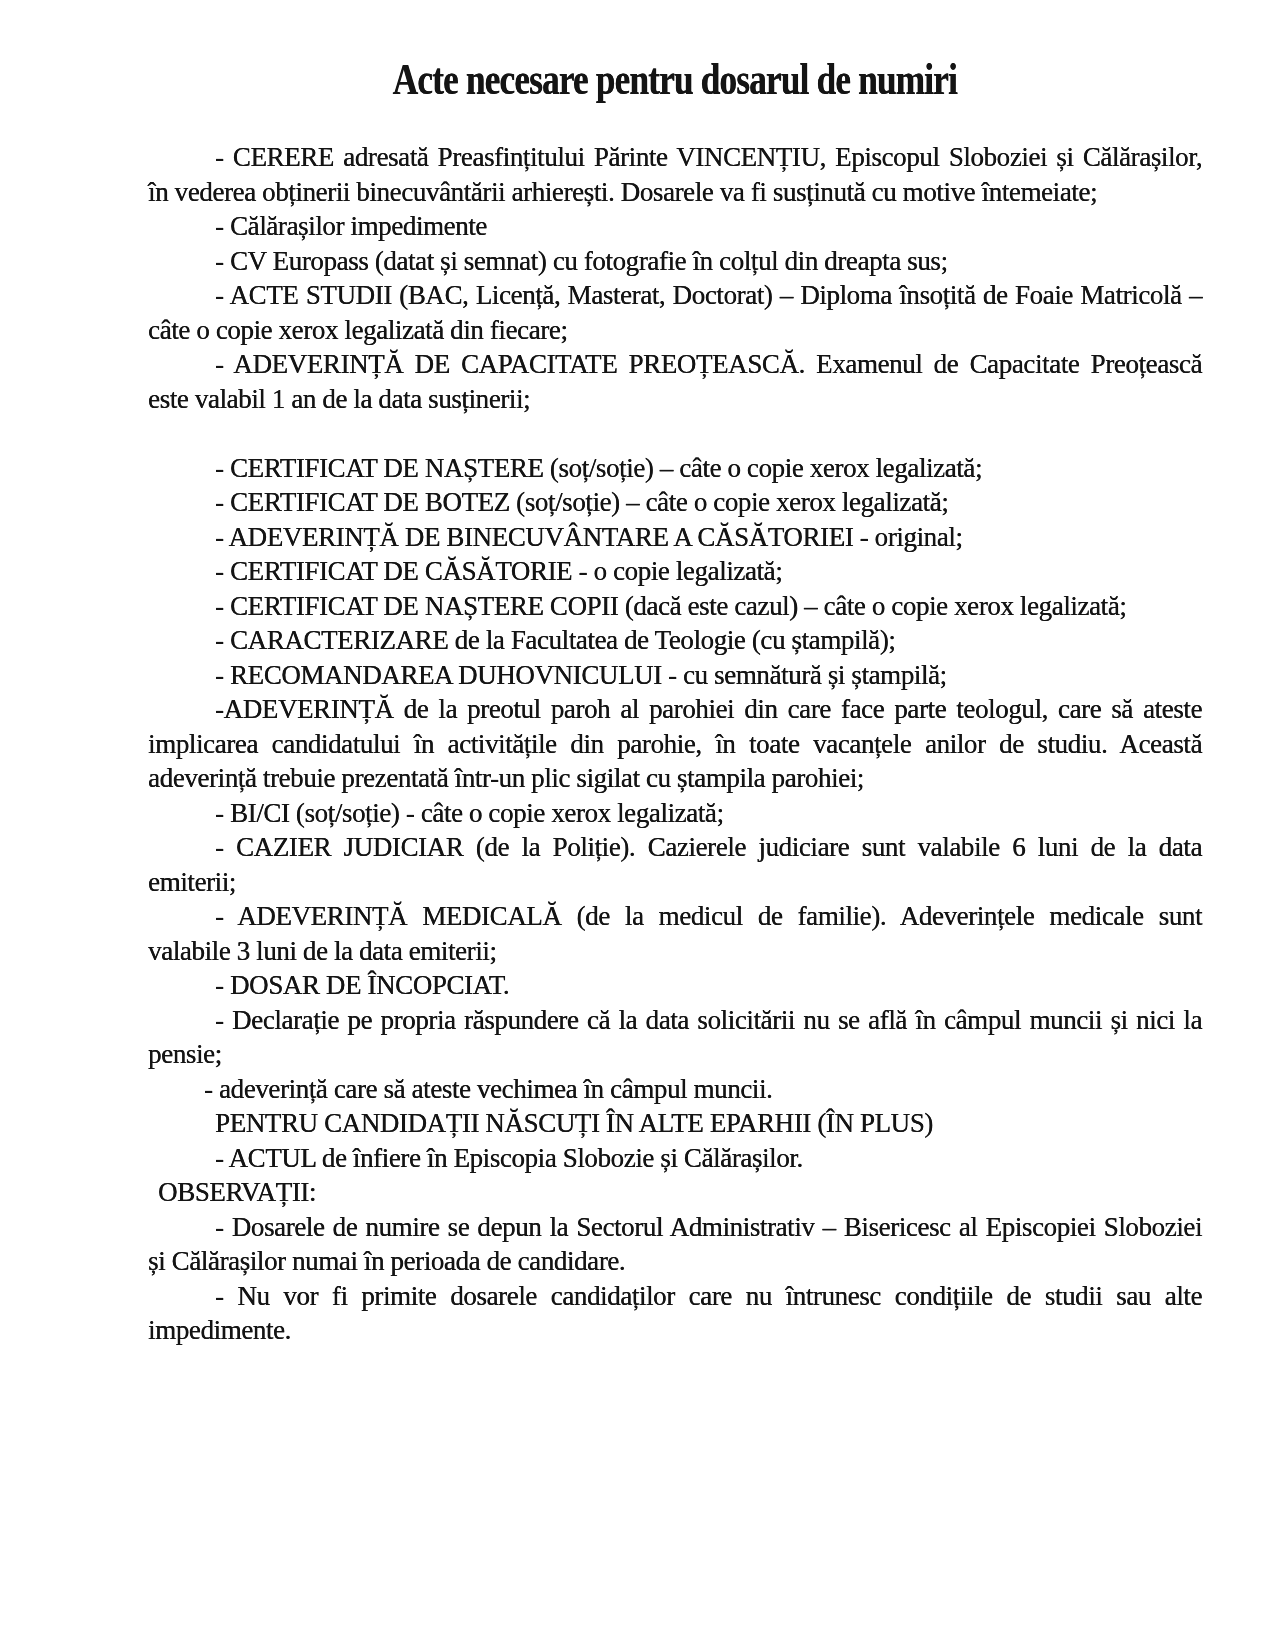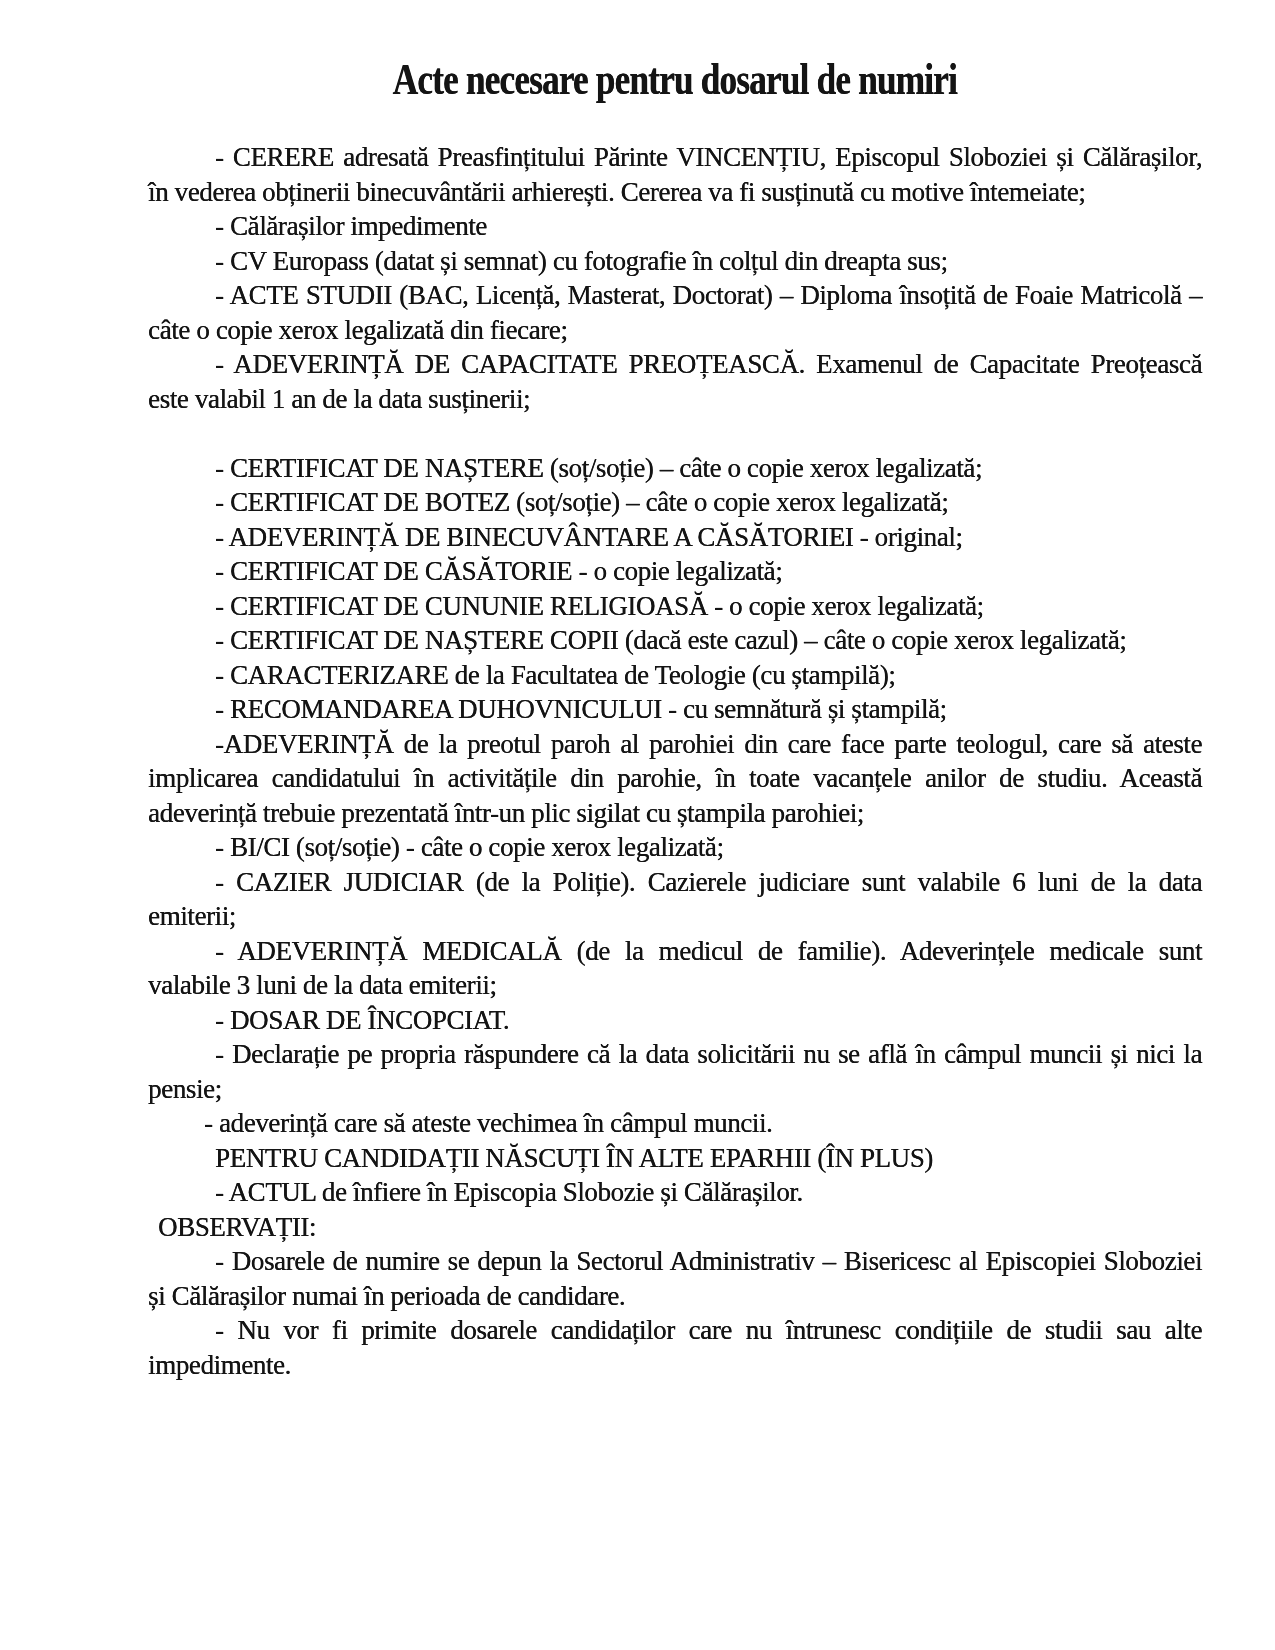--- a/index.html
+++ b/index.html
@@ -45,33 +45,32 @@
   .indent-tiny  { text-indent: 10px; }
   .blank-line   { height: 34.5px; }
 </style>
 </head>
 <body>
 
 <div class="page">
 
   <h1 class="doc-title"><span class="stretch">Acte necesare pentru dosarul de numiri</span></h1>
 
-  <p class="para">- CERERE adresată Preasfințitului Părinte VINCENȚIU, Episcopul Sloboziei și Călărașilor, în vederea obținerii binecuvântării arhierești. Cererea va fi susținută cu motive întemeiate;</p>
+  <p class="para">- CERERE adresată Preasfințitului Părinte VINCENȚIU, Episcopul Sloboziei și Călărașilor, în vederea obținerii binecuvântării arhierești. Dosarele va fi susținută cu motive întemeiate;</p>
   <p class="para">- Călărașilor impedimente</p>
   <p class="para">- CV Europass (datat și semnat) cu fotografie în colțul din dreapta sus;</p>
   <p class="para">- ACTE STUDII (BAC, Licență, Masterat, Doctorat) – Diploma însoțită de Foaie Matricolă – câte o copie xerox legalizată din fiecare;</p>
   <p class="para">- ADEVERINȚĂ DE CAPACITATE PREOȚEASCĂ. Examenul de Capacitate Preoțească este valabil 1 an de la data susținerii;</p>
 
   <div class="blank-line"></div>
 
   <p class="para">- CERTIFICAT DE NAȘTERE (soț/soție) – câte o copie xerox legalizată;</p>
   <p class="para">- CERTIFICAT DE BOTEZ (soț/soție) – câte o copie xerox legalizată;</p>
   <p class="para">- ADEVERINȚĂ DE BINECUVÂNTARE A CĂSĂTORIEI - original;</p>
   <p class="para">- CERTIFICAT DE CĂSĂTORIE - o copie legalizată;</p>
-  <p class="para">- CERTIFICAT DE CUNUNIE RELIGIOASĂ - o copie xerox legalizată;</p>
   <p class="para">- CERTIFICAT DE NAȘTERE COPII (dacă este cazul) – câte o copie xerox legalizată;</p>
   <p class="para">- CARACTERIZARE de la Facultatea de Teologie (cu ștampilă);</p>
   <p class="para">- RECOMANDAREA DUHOVNICULUI - cu semnătură și ștampilă;</p>
   <p class="para">-ADEVERINȚĂ de la preotul paroh al parohiei din care face parte teologul, care să ateste implicarea candidatului în activitățile din parohie, în toate vacanțele anilor de studiu. Această adeverință trebuie prezentată într-un plic sigilat cu ștampila parohiei;</p>
   <p class="para">- BI/CI (soț/soție) - câte o copie xerox legalizată;</p>
   <p class="para">- CAZIER JUDICIAR (de la Poliție). Cazierele judiciare sunt valabile 6 luni de la data emiterii;</p>
   <p class="para">- ADEVERINȚĂ MEDICALĂ (de la medicul de familie). Adeverințele medicale sunt valabile 3 luni de la data emiterii;</p>
   <p class="para">- DOSAR DE ÎNCOPCIAT.</p>
   <p class="para">- Declarație pe propria răspundere că la data solicitării nu se află în câmpul muncii și nici la pensie;</p>
   <p class="para indent-small">- adeverință care să ateste vechimea în câmpul muncii.</p>

